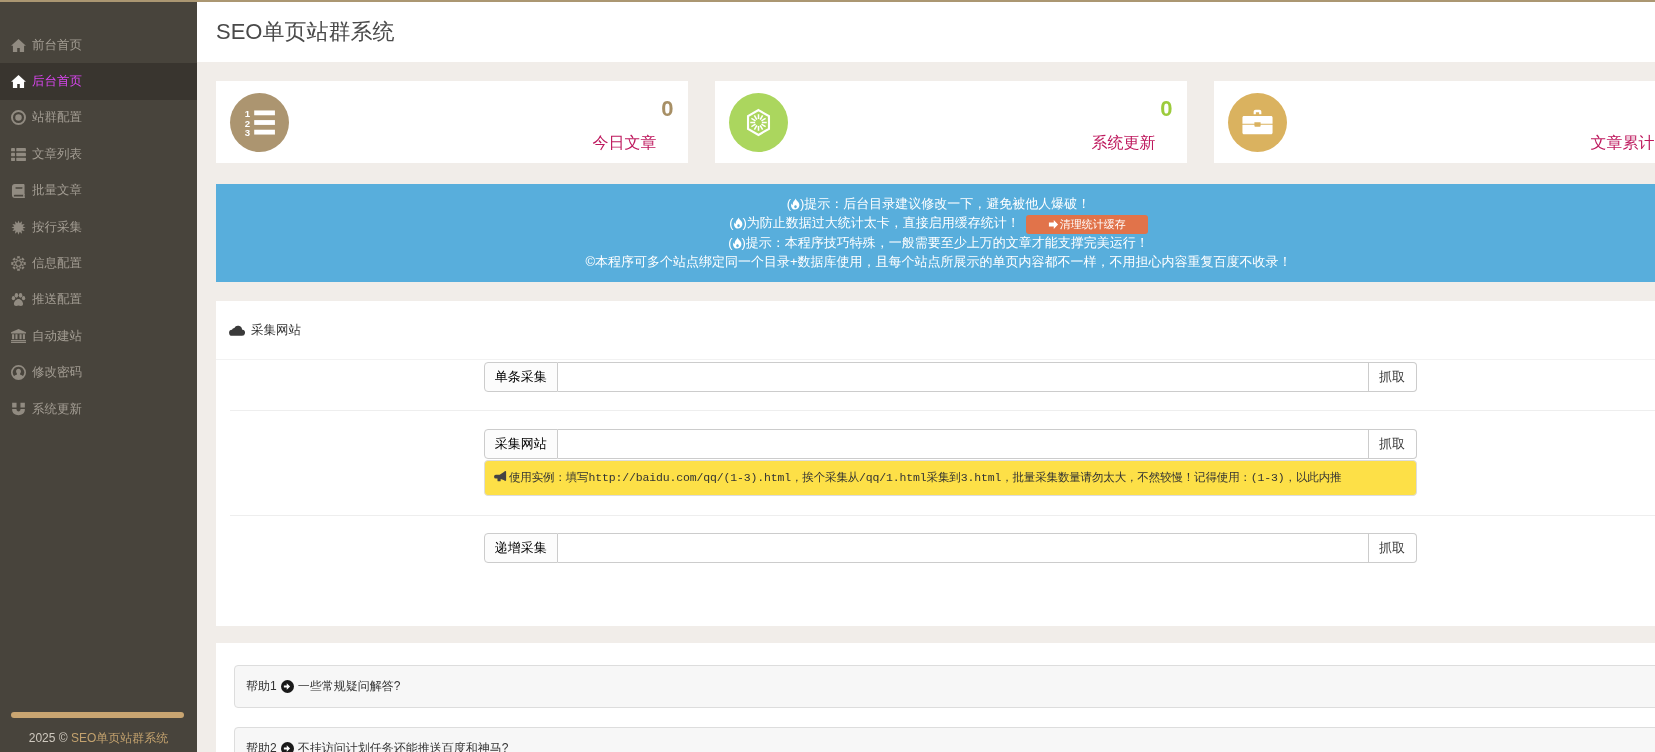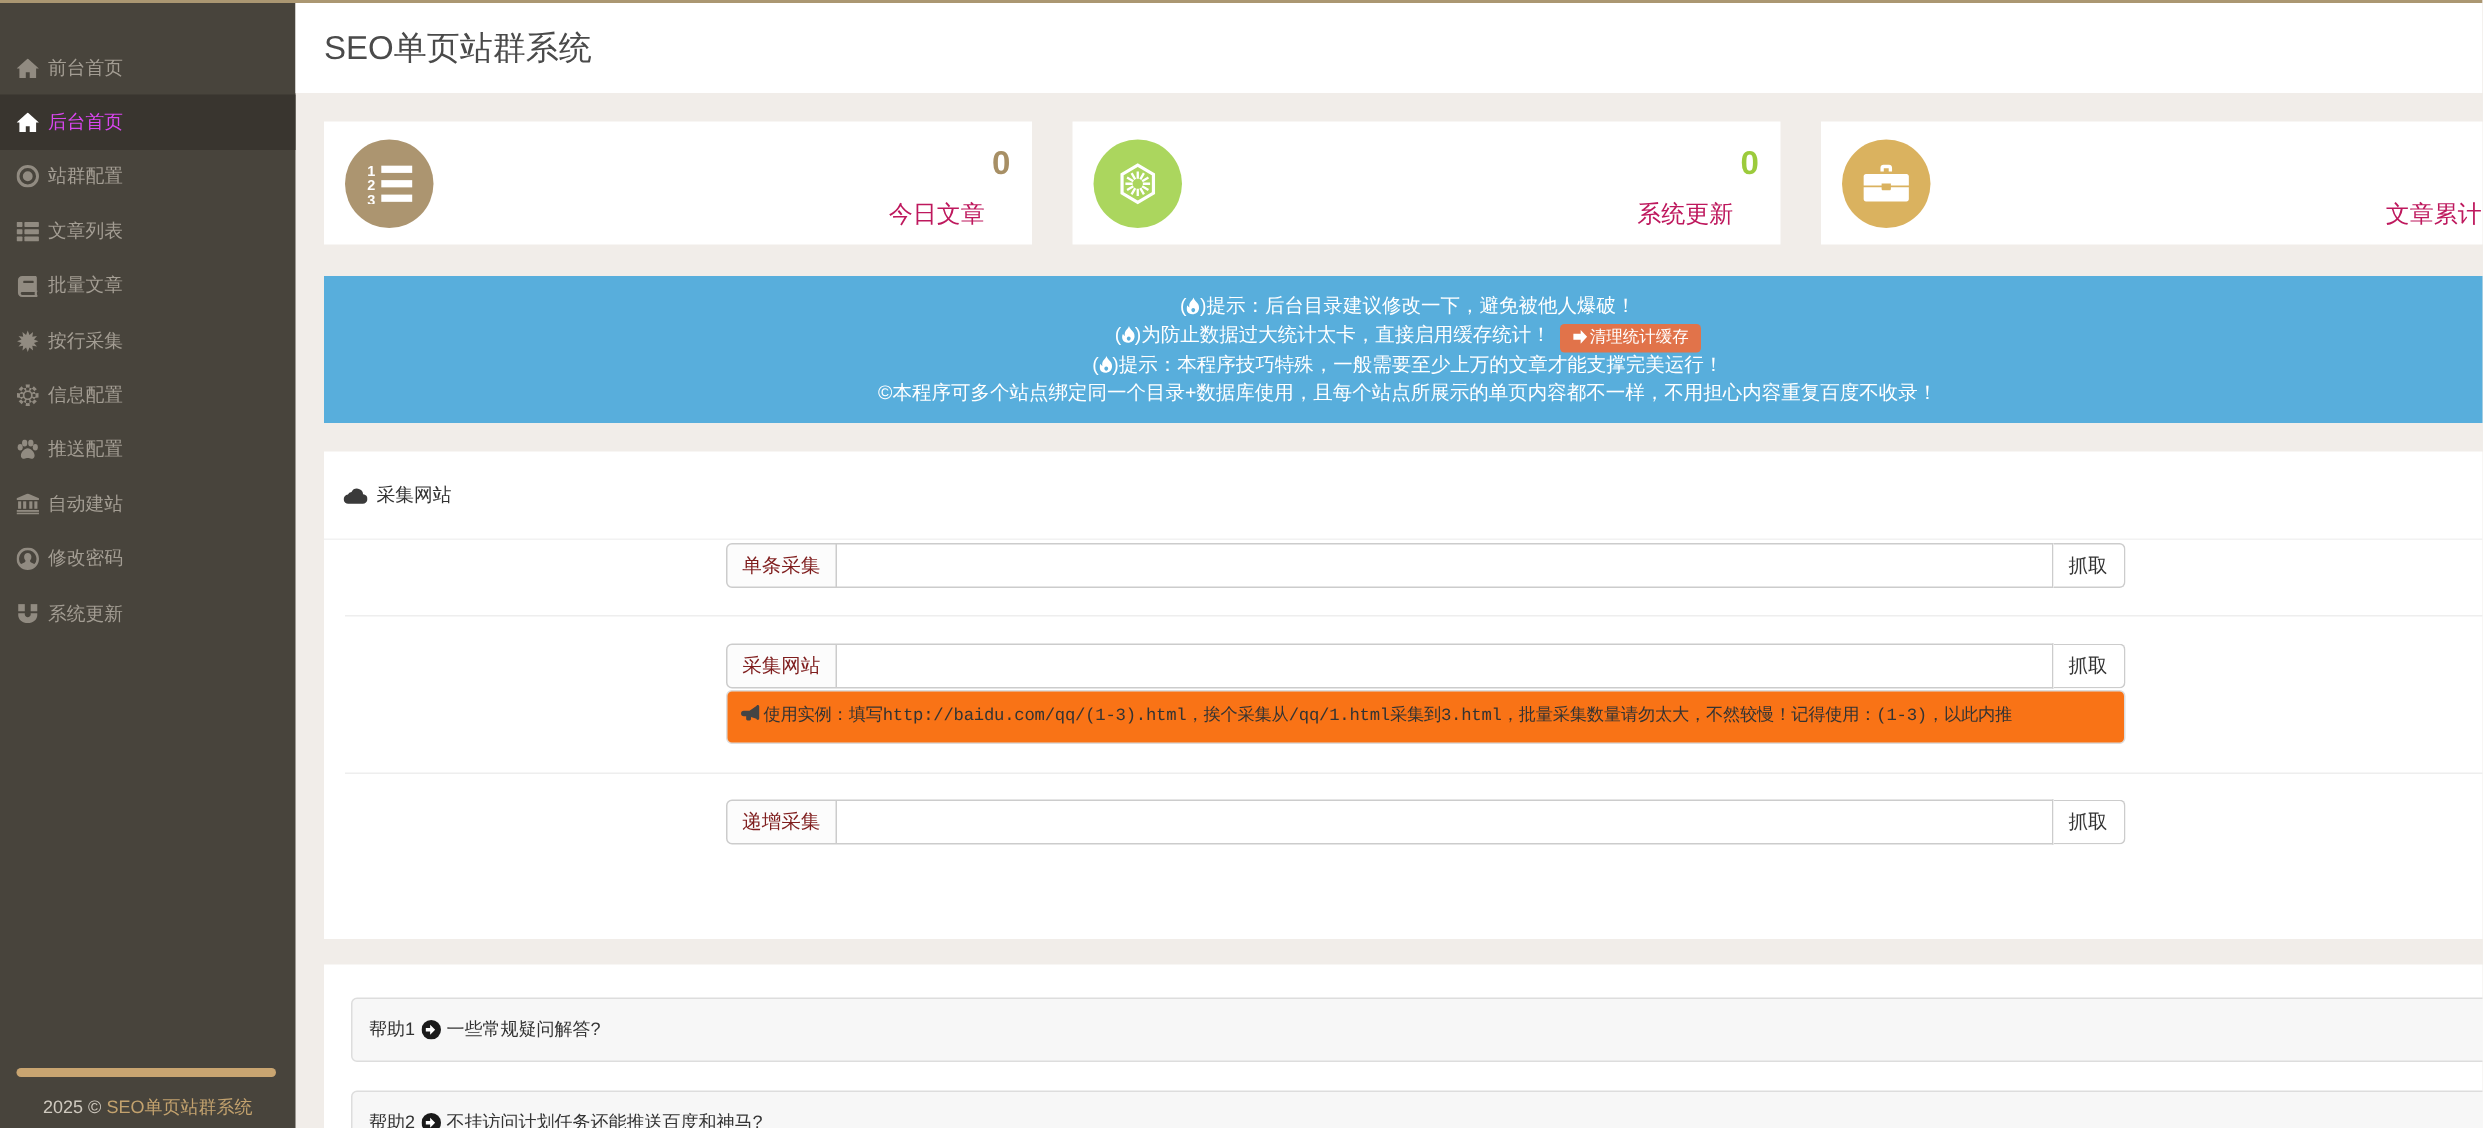--- a/index.html
+++ b/index.html
@@ -25,33 +25,33 @@
 
 .card{position:absolute;top:81px;width:471.5px;height:82px;background:#fff}
 .card .circ{position:absolute;left:14px;top:11.5px;width:59px;height:59px;border-radius:50%;display:flex;align-items:center;justify-content:center}
 .card .num{position:absolute;right:14px;top:17px;font-size:22px;font-weight:bold;line-height:1}
 .card .lbl{position:absolute;right:31px;top:52px;font-size:16px;color:#be185d}
 
 #banner{position:absolute;left:216px;top:184px;width:1445px;height:98px;background:#58aedc;color:#fff;text-align:center;font-size:13px}
 #banner .bl{line-height:19.5px;height:19.5px}
 #banner .pad{height:9.5px}
 #banner svg{vertical-align:-2px}
-#cleanbtn{display:inline-block;background:#e1734a;border-radius:3px;height:19px;line-height:19px;padding:0 8px;font-size:11px;margin-left:6px;vertical-align:-1px}
+#cleanbtn{display:inline-block;background:#e1734a;border-radius:3px;height:19px;line-height:19px;padding:0 22px;font-size:11px;margin-left:6px;vertical-align:-1px}
 #cleanbtn svg{vertical-align:-2px;margin-right:1px}
 
 #panel{position:absolute;left:216px;top:301px;width:1469.5px;height:325px;background:#fff}
 #panel .phead{position:absolute;left:13px;top:0;height:58px;display:flex;align-items:center;font-size:12.5px;color:#333}
 #panel .phead svg{margin-right:6px}
 #panel .pdiv{position:absolute;left:0;top:58px;width:100%;height:1px;background:#f2f2f2}
 .hr2{position:absolute;left:14px;right:14px;height:1px;background:#eee}
 .igroup{position:absolute;left:268px;width:932.5px;height:30px;display:flex}
-.igroup .addon{width:73.5px;height:30px;background:#fcfcfc;border:1px solid #ccc;border-radius:4px 0 0 4px;text-align:center;line-height:28px;font-size:13px;color:#7f1d1d;flex:none}
+.igroup .addon{width:73.5px;height:30px;background:#fcfcfc;border:1px solid #ccc;border-radius:4px 0 0 4px;text-align:center;line-height:28px;font-size:13px;color:#000000;flex:none}
 .igroup input{flex:1;height:30px;border:1px solid #ccc;border-left:none;background:#fff;outline:none;padding:0 8px;font-size:13px}
 .igroup .btn{width:48px;height:30px;background:#fff;border:1px solid #ccc;border-left:none;border-radius:0 4px 4px 0;text-align:center;line-height:28px;font-size:13px;color:#333;flex:none}
-.pre{position:absolute;left:268px;width:932.5px;height:36px;background:#f97316;border:1px solid #ddd;border-radius:4px;font-family:"Liberation Mono",monospace;font-size:11.5px;letter-spacing:-0.15px;color:#333;line-height:34px;padding-left:9px;white-space:nowrap;overflow:hidden}
+.pre{position:absolute;left:268px;width:932.5px;height:36px;background:#fde047;border:1px solid #ddd;border-radius:4px;font-family:"Liberation Mono",monospace;font-size:11.5px;letter-spacing:-0.15px;color:#333;line-height:34px;padding-left:9px;white-space:nowrap;overflow:hidden}
 .pre svg{vertical-align:-2px;margin-right:2px}
 
 #box2{position:absolute;left:216px;top:643px;width:1469.5px;height:120px;background:#fff}
 .helpitem{position:absolute;left:18px;right:18px;height:43px;background:#f7f7f7;border:1px solid #ddd;border-radius:4px;display:flex;align-items:center;padding-left:11px;font-size:12px;color:#333}
 .helpitem svg{margin:0 4px}
 </style>
 </head>
 <body>
 <div id="topbar"></div>
 

